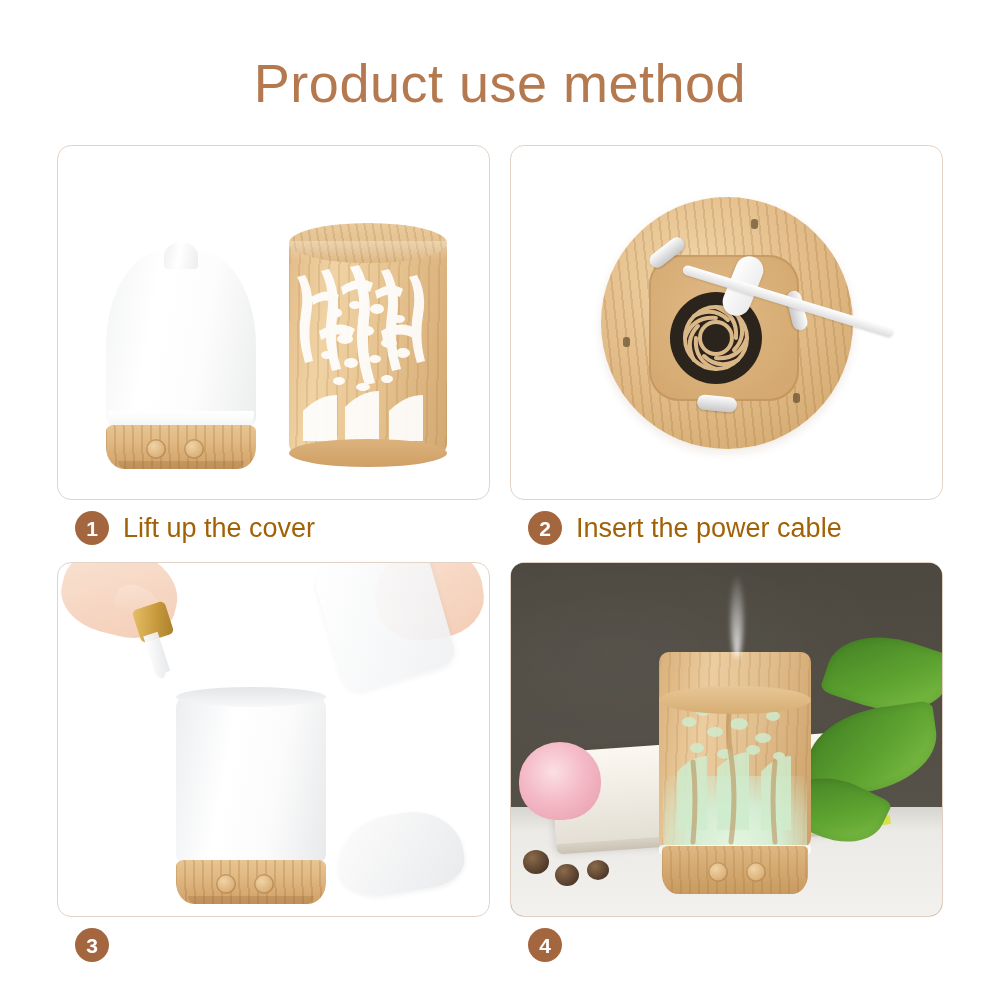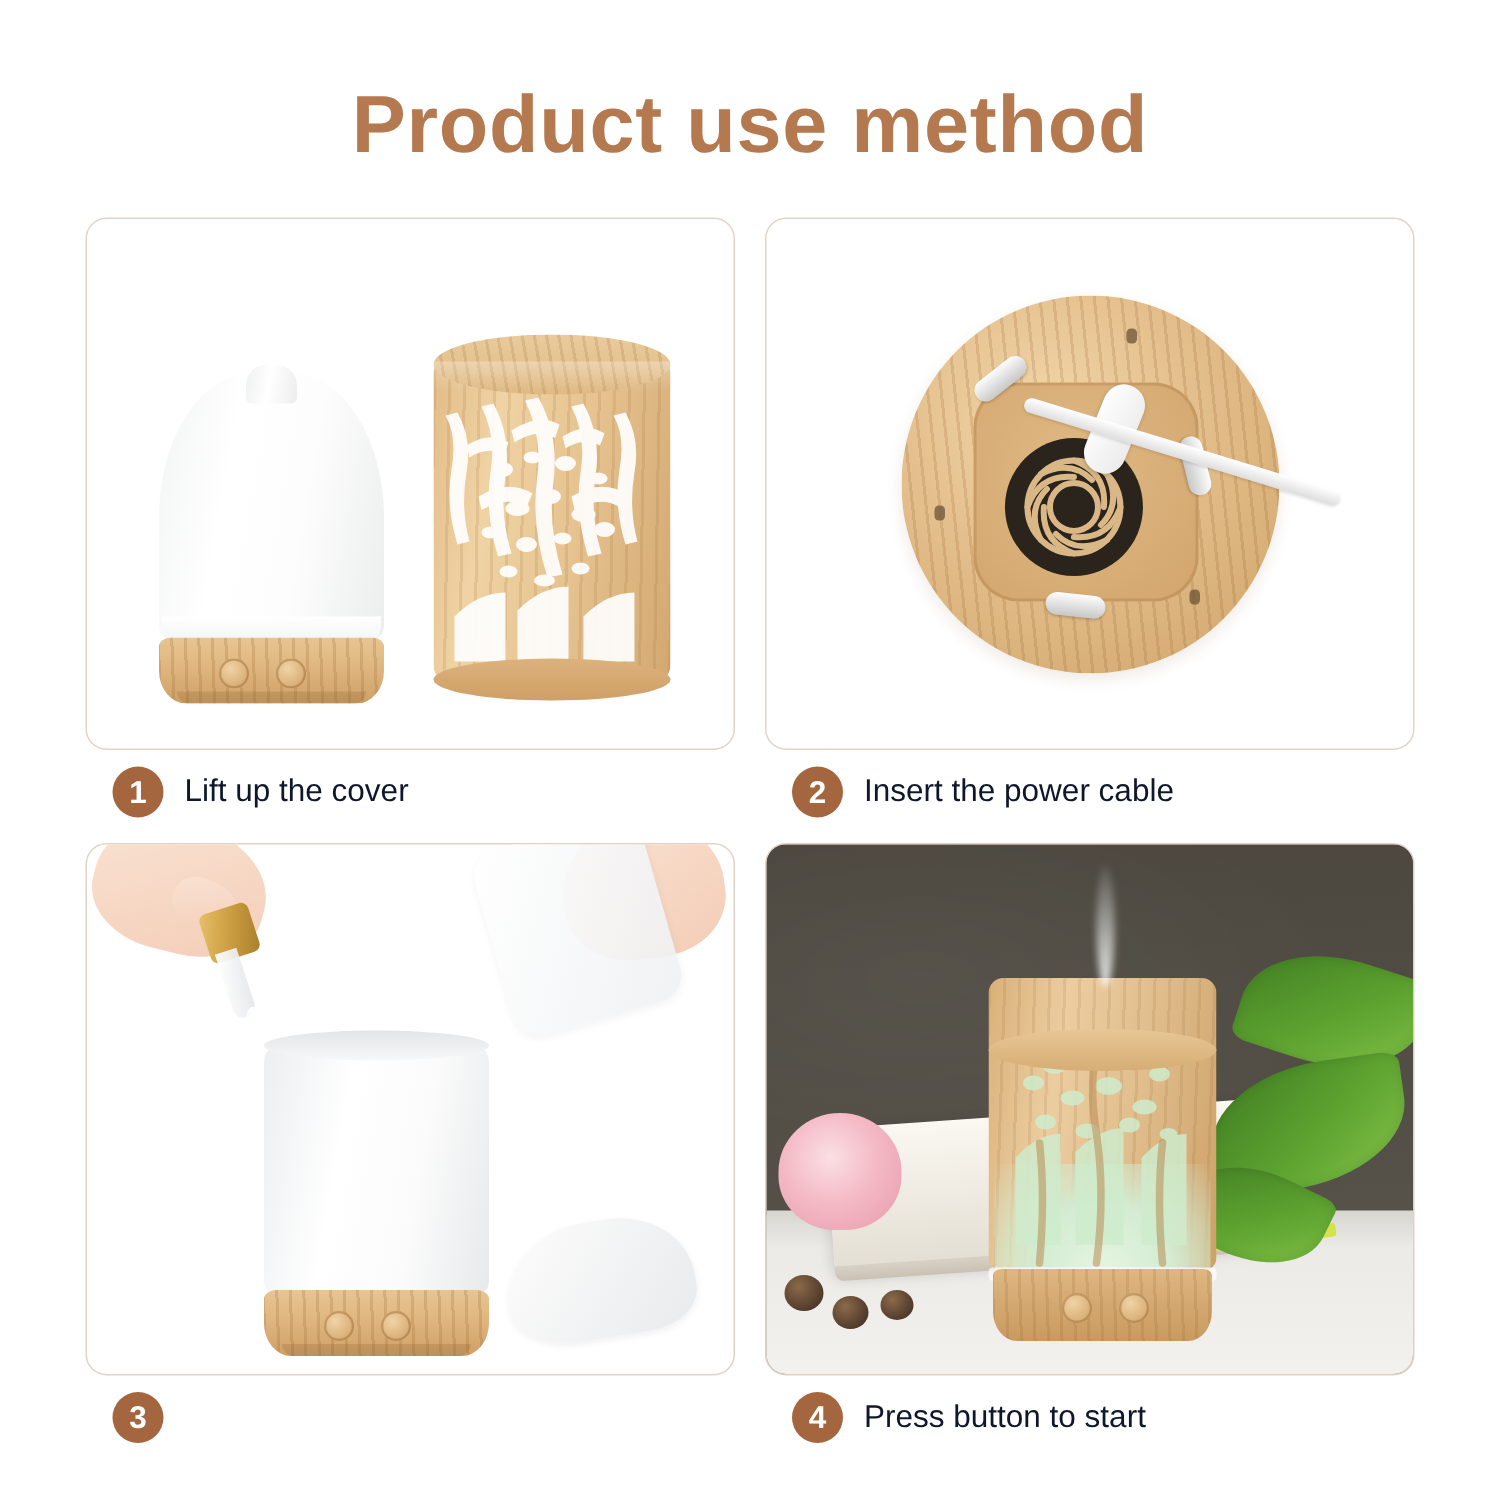--- a/index.html
+++ b/index.html
@@ -17,21 +17,21 @@
   }
 
   
   .page-title {
     position: absolute;
     top: 52px;
     left: 0;
     width: 1000px;
     text-align: center;
     font-size: 54px;
-    font-weight: bold;
+    font-weight: normal;
     color: #b5794f;
     letter-spacing: 0.5px;
   }
 
   
   .grid {
     position: absolute;
     top: 145px;
     left: 57px;
     width: 886px;
@@ -70,22 +70,22 @@
     background: #a4663f;
     color: #ffffff;
     font-size: 21px;
     font-weight: bold;
     display: flex;
     align-items: center;
     justify-content: center;
     line-height: 1;
   }
   .caption-text {
-    font-size: 21px;
-    color: #0f172a;
+    font-size: 27px;
+    color: #a16207;
     white-space: nowrap;
     text-align: right;
   }
 
   
   .p1-inner {
     position: absolute;
     left: 48px;
     bottom: 30px;
     width: 150px;
@@ -599,17 +599,16 @@
           <div class="p4-base">
             <div class="btn-dot left" style="left:46px;bottom:12px;"></div>
             <div class="btn-dot right" style="left:84px;bottom:12px;"></div>
           </div>
           <div class="p4-mist"></div>
         </div>
       </div>
     </div>
     <div class="caption">
       <div class="step-badge">4</div>
-      <div class="caption-text">Press button to start</div>
     </div>
   </div>
 
 </div>
 
 </body></html>

